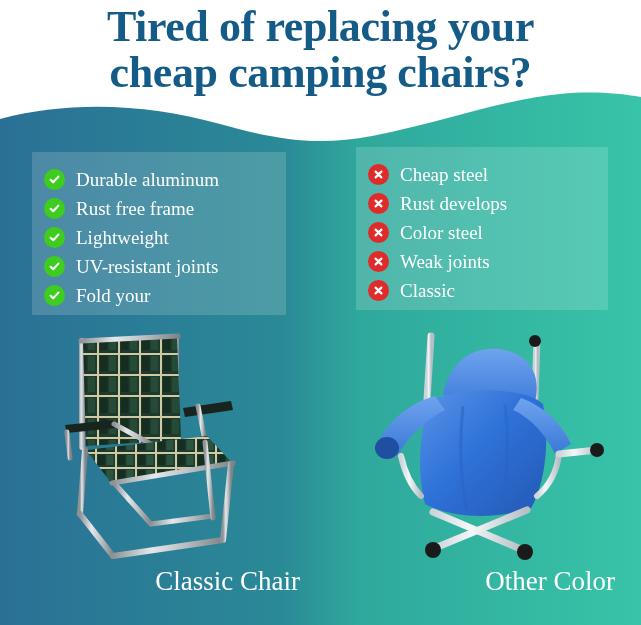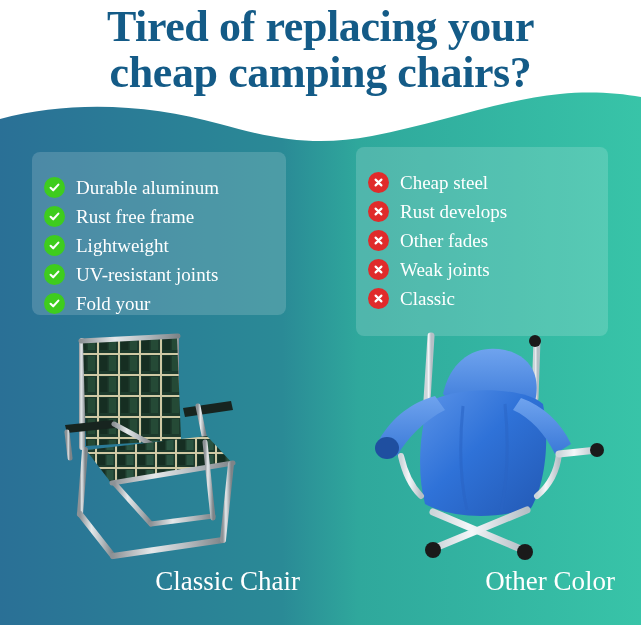--- a/index.html
+++ b/index.html
@@ -59,36 +59,36 @@
     position: absolute;
     left: 0;
     top: 0;
     width: 641px;
     height: 625px;
     z-index: 3;
   }
 
   .card {
     position: absolute;
-    border-radius: 8px;
+    border-radius: 1px;
     box-sizing: border-box;
-    padding: 22px 16px 14px 12px;
+    padding: 14px 16px 14px 12px;
   }
   .card-pro {
     left: 32px;
     top: 152px;
     width: 254px;
     height: 163px;
     background: rgba(255, 255, 255, 0.16);
   }
   .card-con {
     left: 356px;
     top: 147px;
     width: 252px;
-    height: 189px;
+    height: 163px;
     background: rgba(255, 255, 255, 0.16);
   }
 
   .feature-list {
     list-style: none;
     margin: 0;
     padding: 0;
   }
   .feature-item {
     display: flex;
@@ -230,21 +230,21 @@
               </svg>
           </span>
           <span class="feature-label">Rust develops</span>
         </li>
         <li class="feature-item">
           <span class="badge badge-cross">
             <svg width="13" height="13" viewBox="0 0 13 13">
                 <path d="M3.6 3.6 L9.4 9.4 M9.4 3.6 L3.6 9.4" stroke="#ffffff" stroke-width="2.2" stroke-linecap="round"></path>
               </svg>
           </span>
-          <span class="feature-label">Other fades</span>
+          <span class="feature-label">Color steel</span>
         </li>
         <li class="feature-item">
           <span class="badge badge-cross">
             <svg width="13" height="13" viewBox="0 0 13 13">
                 <path d="M3.6 3.6 L9.4 9.4 M9.4 3.6 L3.6 9.4" stroke="#ffffff" stroke-width="2.2" stroke-linecap="round"></path>
               </svg>
           </span>
           <span class="feature-label">Weak joints</span>
         </li>
         <li class="feature-item">

